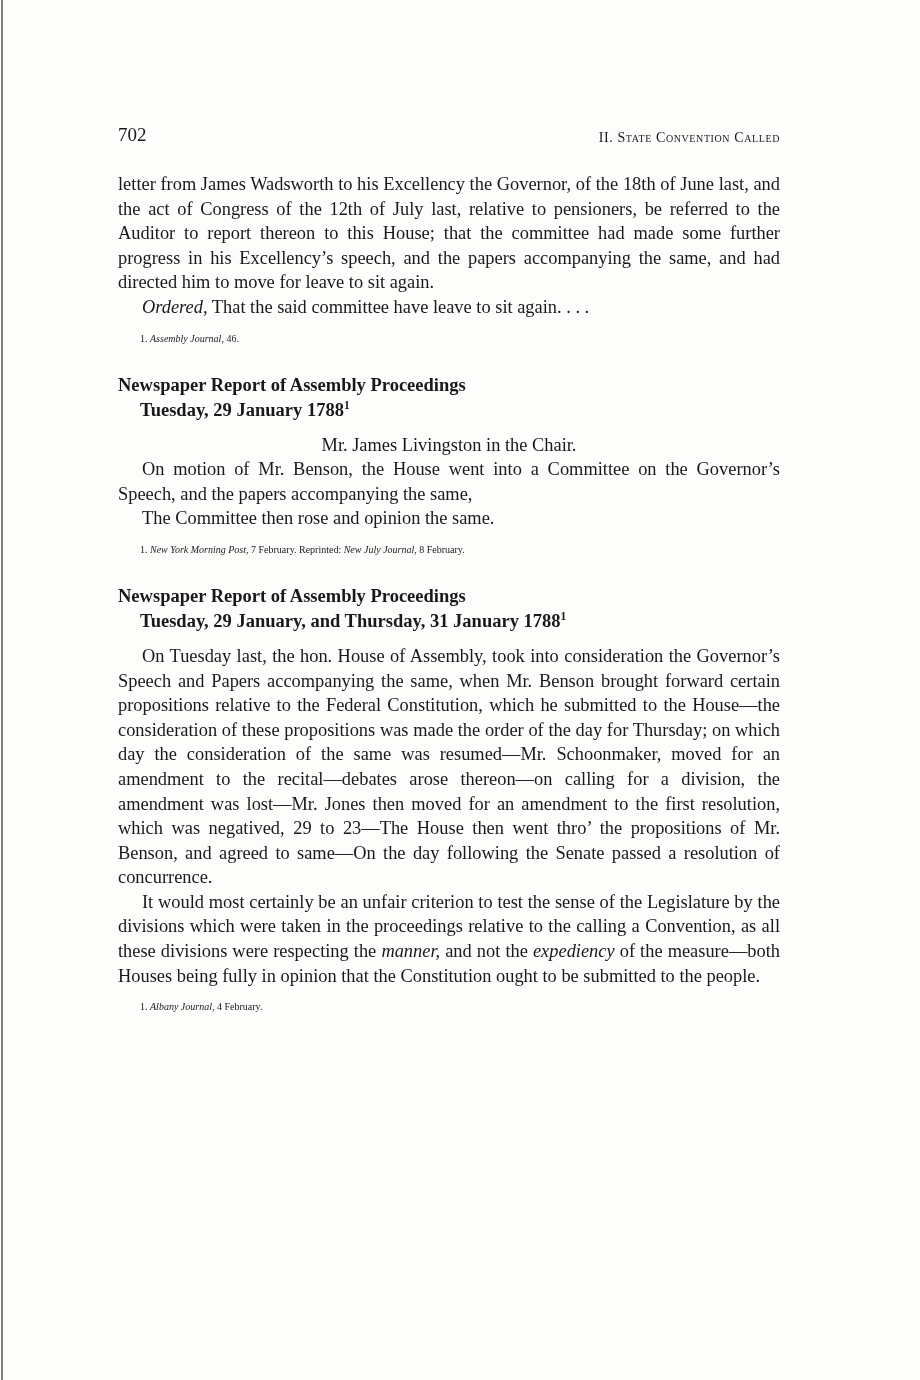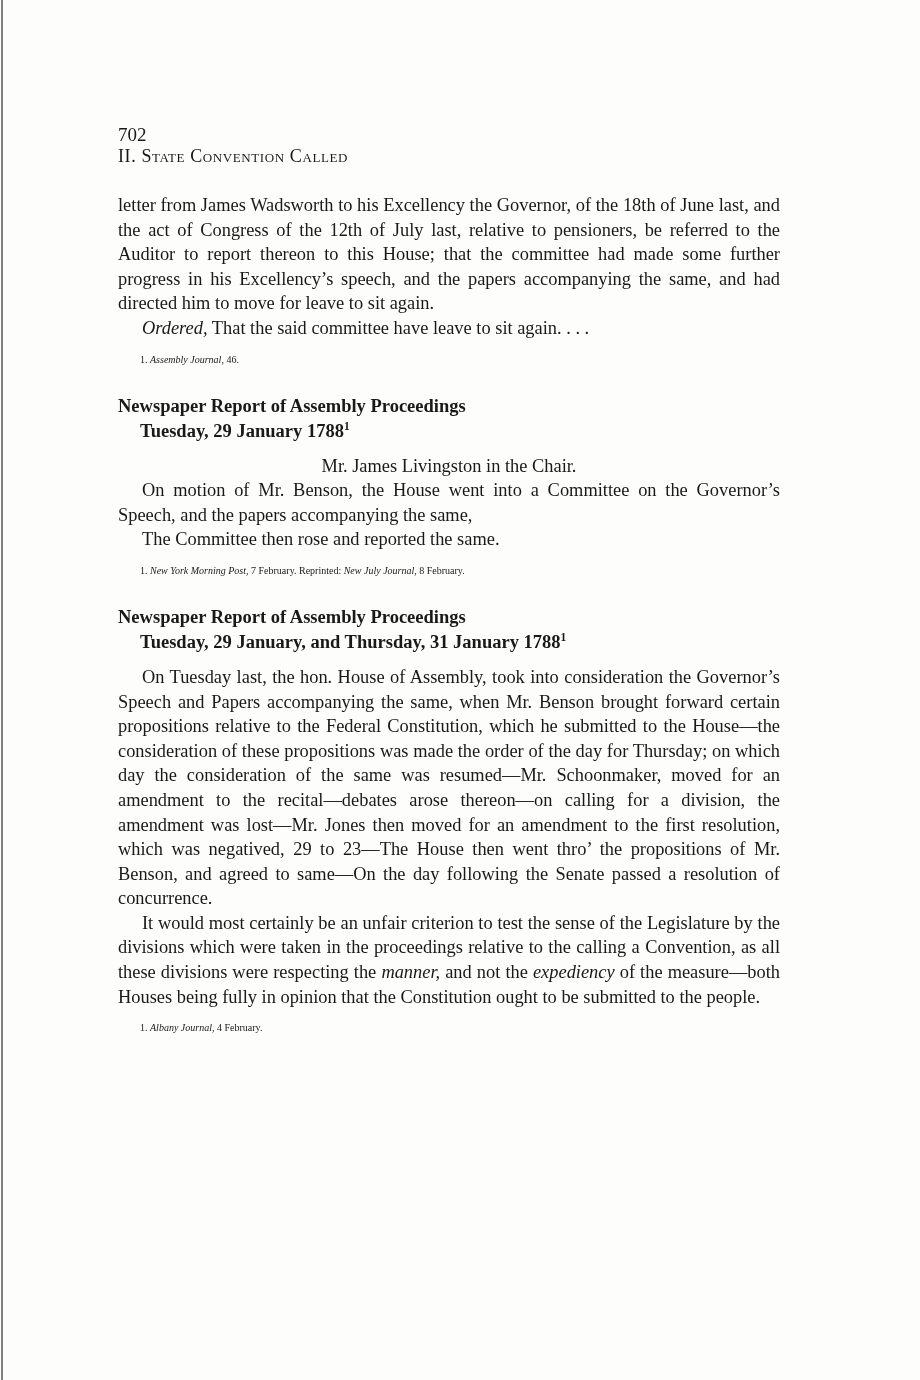--- a/index.html
+++ b/index.html
@@ -23,28 +23,27 @@
     background: rgba(25,25,25,0.55);
   }
 
   .inner {
     padding: 124px 140px 0 118px;
   }
 
   .page-header {
     display: flex;
     justify-content: space-between;
-    align-items: flex-start;
+    align-items: flex-end;
     margin-bottom: 26px;
-    flex-direction: column;
   }
   .page-number { font-size: 19px; }
   .running-head {
     font-variant: small-caps;
-    font-size: 18px;
+    font-size: 14px;
     letter-spacing: 0.6px;
   }
 
   .page-body {
     font-size: 18.4px;
     line-height: 24.6px;
     text-align: justify;
   }
 
   p { margin: 0; }
@@ -93,21 +92,21 @@
     <main class="page-body" id="content-root">
         <p class="para no-indent"><span>letter from James Wadsworth to his Excellency the Governor, of the 18th of June last, and the act of Congress of the 12th of July last, relative to pensioners, be referred to the Auditor to report thereon to this House; that the committee had made some further progress in his Excellency’s speech, and the papers accompanying the same, and had directed him to move for leave to sit again.</span></p>
         <p class="para indent"><em>Ordered,</em><span> That the said committee have leave to sit again. . . .</span></p>
         <p class="footnote"><span>1. </span><em>Assembly Journal,</em><span> 46.</span></p>
         <div class="heading">
           <div class="line1">Newspaper Report of Assembly Proceedings</div>
           <div class="line2"><span>Tuesday, 29 January 1788</span><sup>1</sup></div>
         </div>
         <p class="para centered"><span>Mr. James Livingston in the Chair.</span></p>
         <p class="para indent"><span>On motion of Mr. Benson, the House went into a Committee on the Governor’s Speech, and the papers accompanying the same,</span></p>
-        <p class="para indent"><span>The Committee then rose and reported the same.</span></p>
+        <p class="para indent"><span>The Committee then rose and opinion the same.</span></p>
         <p class="footnote"><span>1. </span><em>New York Morning Post,</em><span> 7 February. Reprinted: </span><em>New July Journal,</em><span> 8 February.</span></p>
         <div class="heading">
           <div class="line1">Newspaper Report of Assembly Proceedings</div>
           <div class="line2"><span>Tuesday, 29 January, and Thursday, 31 January 1788</span><sup>1</sup></div>
         </div>
         <p class="para indent"><span>On Tuesday last, the hon. House of Assembly, took into consideration the Governor’s Speech and Papers accompanying the same, when Mr. Benson brought forward certain propositions relative to the Federal Constitution, which he submitted to the House—the consideration of these propositions was made the order of the day for Thursday; on which day the consideration of the same was resumed—Mr. Schoonmaker, moved for an amendment to the recital—debates arose thereon—on calling for a division, the amendment was lost—Mr. Jones then moved for an amendment to the first resolution, which was negatived, 29 to 23—The House then went thro’ the propositions of Mr. Benson, and agreed to same—On the day following the Senate passed a resolution of concurrence.</span></p>
         <p class="para indent"><span>It would most certainly be an unfair criterion to test the sense of the Legislature by the divisions which were taken in the proceedings relative to the calling a Convention, as all these divisions were respecting the </span><em>manner,</em><span> and not the </span><em>expediency</em><span> of the measure—both Houses being fully in opinion that the Constitution ought to be submitted to the people.</span></p>
         <p class="footnote"><span>1. </span><em>Albany Journal,</em><span> 4 February.</span></p>
       </main>
   </div>

